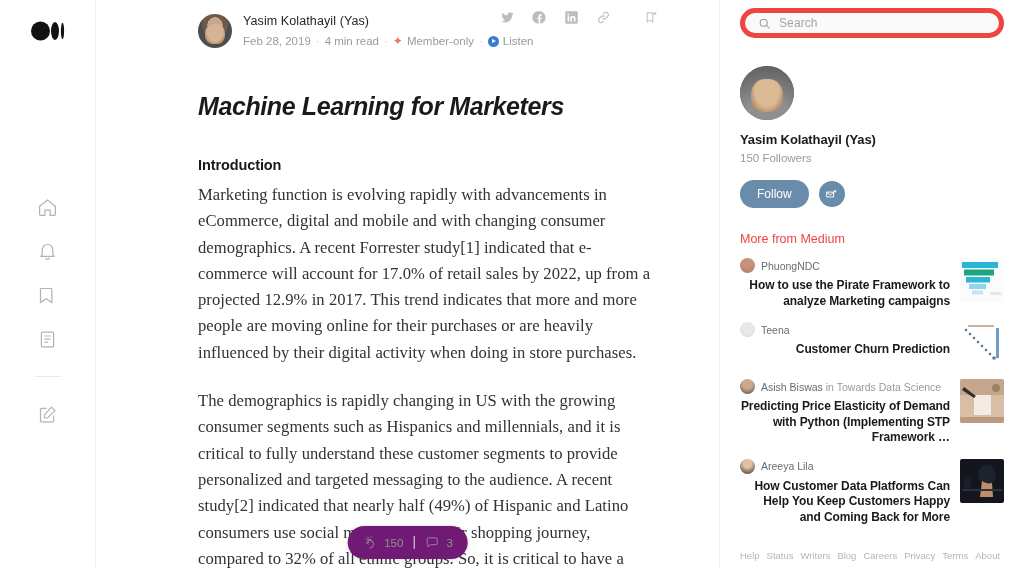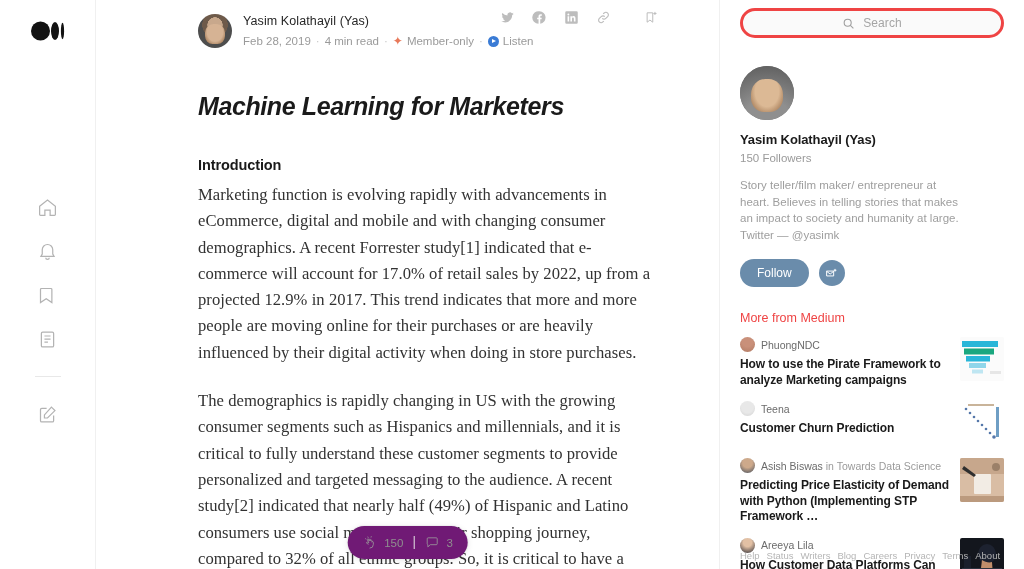--- a/index.html
+++ b/index.html
@@ -94,24 +94,23 @@
   .clap-group svg { width:15px; height:15px; display:block; color:#9c9c9c; }
   .clap-sep { width:1px; height:13px; background:#e6e6e6; }
 
   
   .sidebar {
     width: 304px; flex: 0 0 304px; height:569px;
     padding: 8px 20px 0 20px; background:#fff; position:relative;
   }
   .search-box {
     height: 30px; border-radius: 16px; background:#fafafa;
-    border: 3px solid #ef4444;
+    border: 5px solid #ef4444;
     display:flex; align-items:center; padding: 0 13px; gap:8px;
     margin-bottom: 28px;
-    justify-content: center;
   }
   .search-box svg { width:13px; height:13px; color:#9e9e9e; flex:0 0 13px; }
   .search-ph { font-size:12px; color:#a5a5a5; letter-spacing:.1px; }
 
   .avatar-lg {
     width: 54px; height: 54px; border-radius:50%; overflow:hidden; position:relative;
     background:#6a6a6a; margin-bottom: 12px;
   }
   .avatar-lg::before {
     content:""; position:absolute; inset:0;
@@ -133,21 +132,21 @@
   }
   .mail-btn {
     width:26px; height:26px; border-radius:50%; background:#6a8cab;
     display:flex; align-items:center; justify-content:center; cursor:pointer; border:none;
   }
   .mail-btn svg { width:13px; height:13px; color:#fff; }
 
   .more-head { font-size:12.5px; font-weight:400; color:#ef4444; margin-top:24px; margin-bottom:12px; }
 
   .rec { display:flex; align-items:flex-start; gap:10px; margin-bottom: 13px; cursor:pointer; }
-  .rec-main { flex:1 1 auto; min-width:0; }
+  .rec-main { flex:1 1 auto; min-width:0;text-align:right; }
   .rec-byline { display:flex; align-items:center; gap:6px; margin-bottom:5px; }
   .rec-av { width:15px; height:15px; border-radius:50%; flex:0 0 15px; }
   .rec-by-text { font-size:10.5px; color:#6b6b6b; white-space:nowrap; overflow:hidden; text-overflow:ellipsis; }
   .rec-by-text .in { color:#9a9a9a; }
   .rec-title { font-size:12px; font-weight:700; color:#1a1a1a; line-height:15.5px; letter-spacing:-.1px; }
   .rec-thumb { width:44px; height:44px; flex:0 0 44px; border-radius:2px; overflow:hidden; }
 
   .footer { position:absolute; left:20px; bottom:8px; width:264px; }
   .footer-links { display:flex; flex-wrap:wrap; gap:0 7px; }
   .footer-links span { font-size:9.5px; color:#b5b5b5; cursor:pointer; }
@@ -288,21 +287,20 @@
       <svg viewBox="0 0 24 24" fill="none" stroke="currentColor" stroke-width="2">
         <circle cx="10.5" cy="10.5" r="6.5"></circle>
           <path d="M15.5 15.5 21 21"></path>
       </svg>
       <span class="search-ph">Search</span>
     </div>
 
     <div class="avatar-lg"></div>
     <div class="sb-name">Yasim Kolathayil (Yas)</div>
     <div class="sb-followers">150 Followers</div>
-    <div class="sb-bio">Story teller/film maker/ entrepreneur at heart. Believes in telling stories that makes an impact to society and humanity at large. Twitter — @yasimk</div>
 
     <div class="btn-row">
       <button class="follow-btn">Follow</button>
       <button class="mail-btn">
         <svg viewBox="0 0 24 24" fill="none" stroke="currentColor" stroke-width="1.8">
           <path d="M3 7.5h13v9H3z"></path>
             <path d="m3 8 6.5 5L16 8"></path>
             <path d="M18.5 3.5v5M16 6h5"></path>
         </svg>
       </button>

